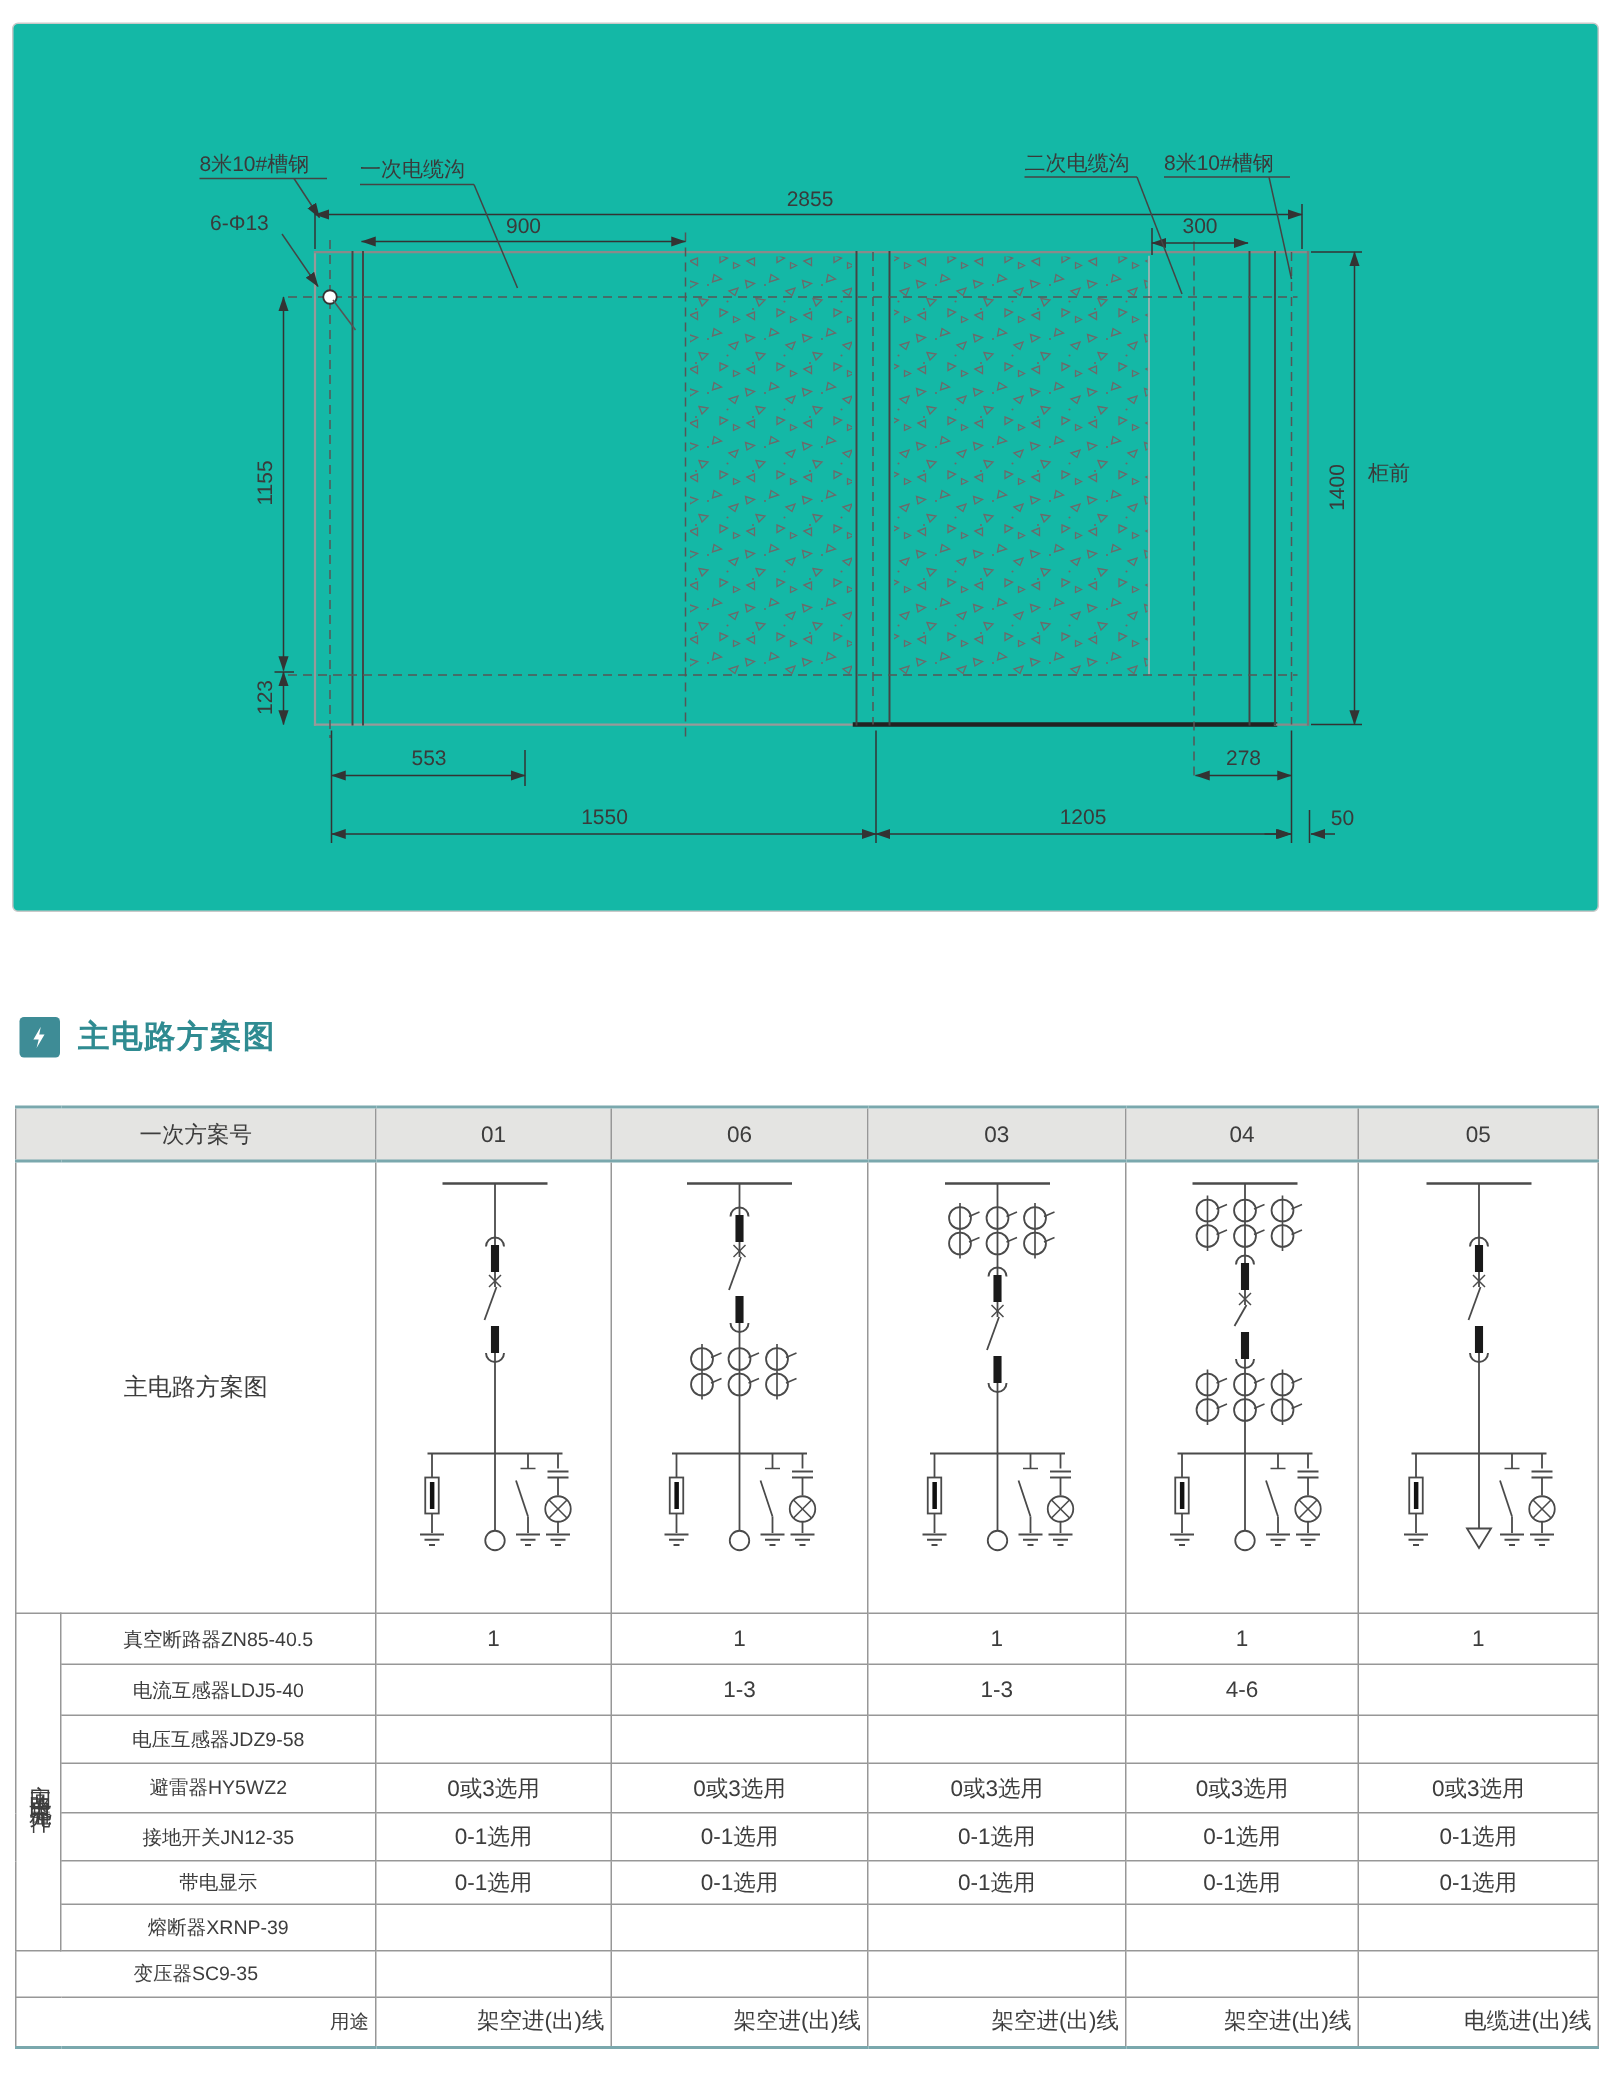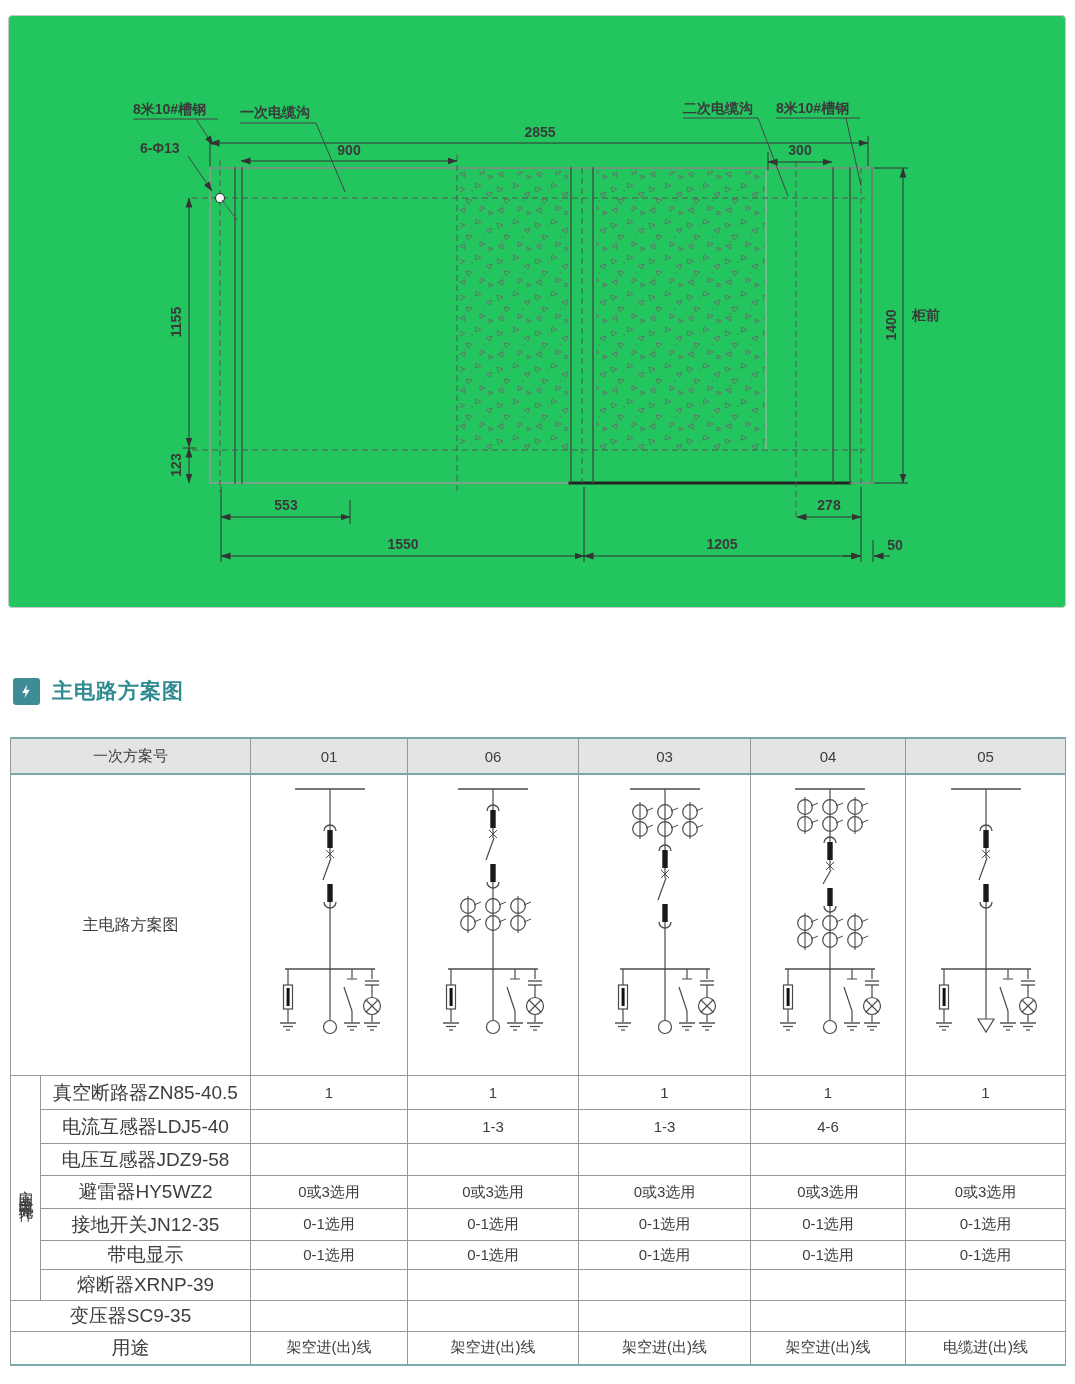--- a/index.html
+++ b/index.html
@@ -1,44 +1,44 @@
 <!DOCTYPE html>
 <html style="--accent: #2f8b91; --icon-bg: #3e8c96; --table-accent: #7aa8ad;"><head>
 <meta charset="utf-8">
 <style>
   html,body{margin:0;padding:0;background:#fff;}
   body{font-family:"Liberation Sans","DejaVu Sans",sans-serif;color:#3d3d3d;}
   #page{position:relative;width:1075px;height:1384px;background:#fff;overflow:hidden;}
 
   
   .panel{position:absolute;left:8px;top:15px;width:1056px;height:591px;
-         border:1px solid #c9c9c9;border-radius:4px;background:#22c55e;font-weight:bold;}
+         border:1px solid #c9c9c9;border-radius:4px;background:#14b8a6;}
   .panel svg{display:block;}
 
   
   .section-head{position:absolute;left:13px;top:676px;height:30px;display:flex;align-items:center;}
   .sec-icon{width:27px;height:27px;background:var(--icon-bg,#3e8c96);border-radius:3px;
             display:inline-flex;align-items:center;justify-content:center;margin-right:12px;}
   .sec-icon svg{width:17px;height:17px;}
   .section-head h2{margin:0;font-size:21px;font-weight:bold;color:var(--accent,#2f8b91);letter-spacing:1px;}
 
   
   .table-wrap{position:absolute;left:10px;top:737px;width:1055px;}
   table.grid{border-collapse:collapse;table-layout:fixed;width:1055px;font-size:15px;color:#3d3d3d;}
   table.grid td,table.grid th{border:1px solid #979797;padding:0 4px;text-align:center;
                               overflow:hidden;white-space:nowrap;}
   tr.head th{height:34px;background:#e4e4e2;font-weight:normal;font-size:15px;
              border-top:2px solid var(--table-accent,#7aa8ad);
              border-bottom:2px solid var(--table-accent,#7aa8ad);}
   tr.diagrams td{height:300px;vertical-align:middle;}
   td.diag-label{font-size:16px;}
-  td.lbl{text-align:left;padding-left:9px;font-size:19px;}
+  td.lbl{text-align:left;padding-left:9px;font-size:13px;}
   td.side{writing-mode:vertical-rl;text-orientation:upright;letter-spacing:3px;
           font-size:15px;padding:4px 1px;text-align:center;}
-  tr.last td{border-bottom:2px solid var(--table-accent,#7aa8ad);}
+  tr.last td{border-bottom:2px solid var(--table-accent,#7aa8ad);text-align:right;}
   svg.scheme{display:inline-block;vertical-align:middle;}
 </style>
 </head>
 <body>
 
 <div id="page">
 
   <div class="panel">
     <svg width="1056" height="591" viewBox="9 16 1056 591">
       <defs>

